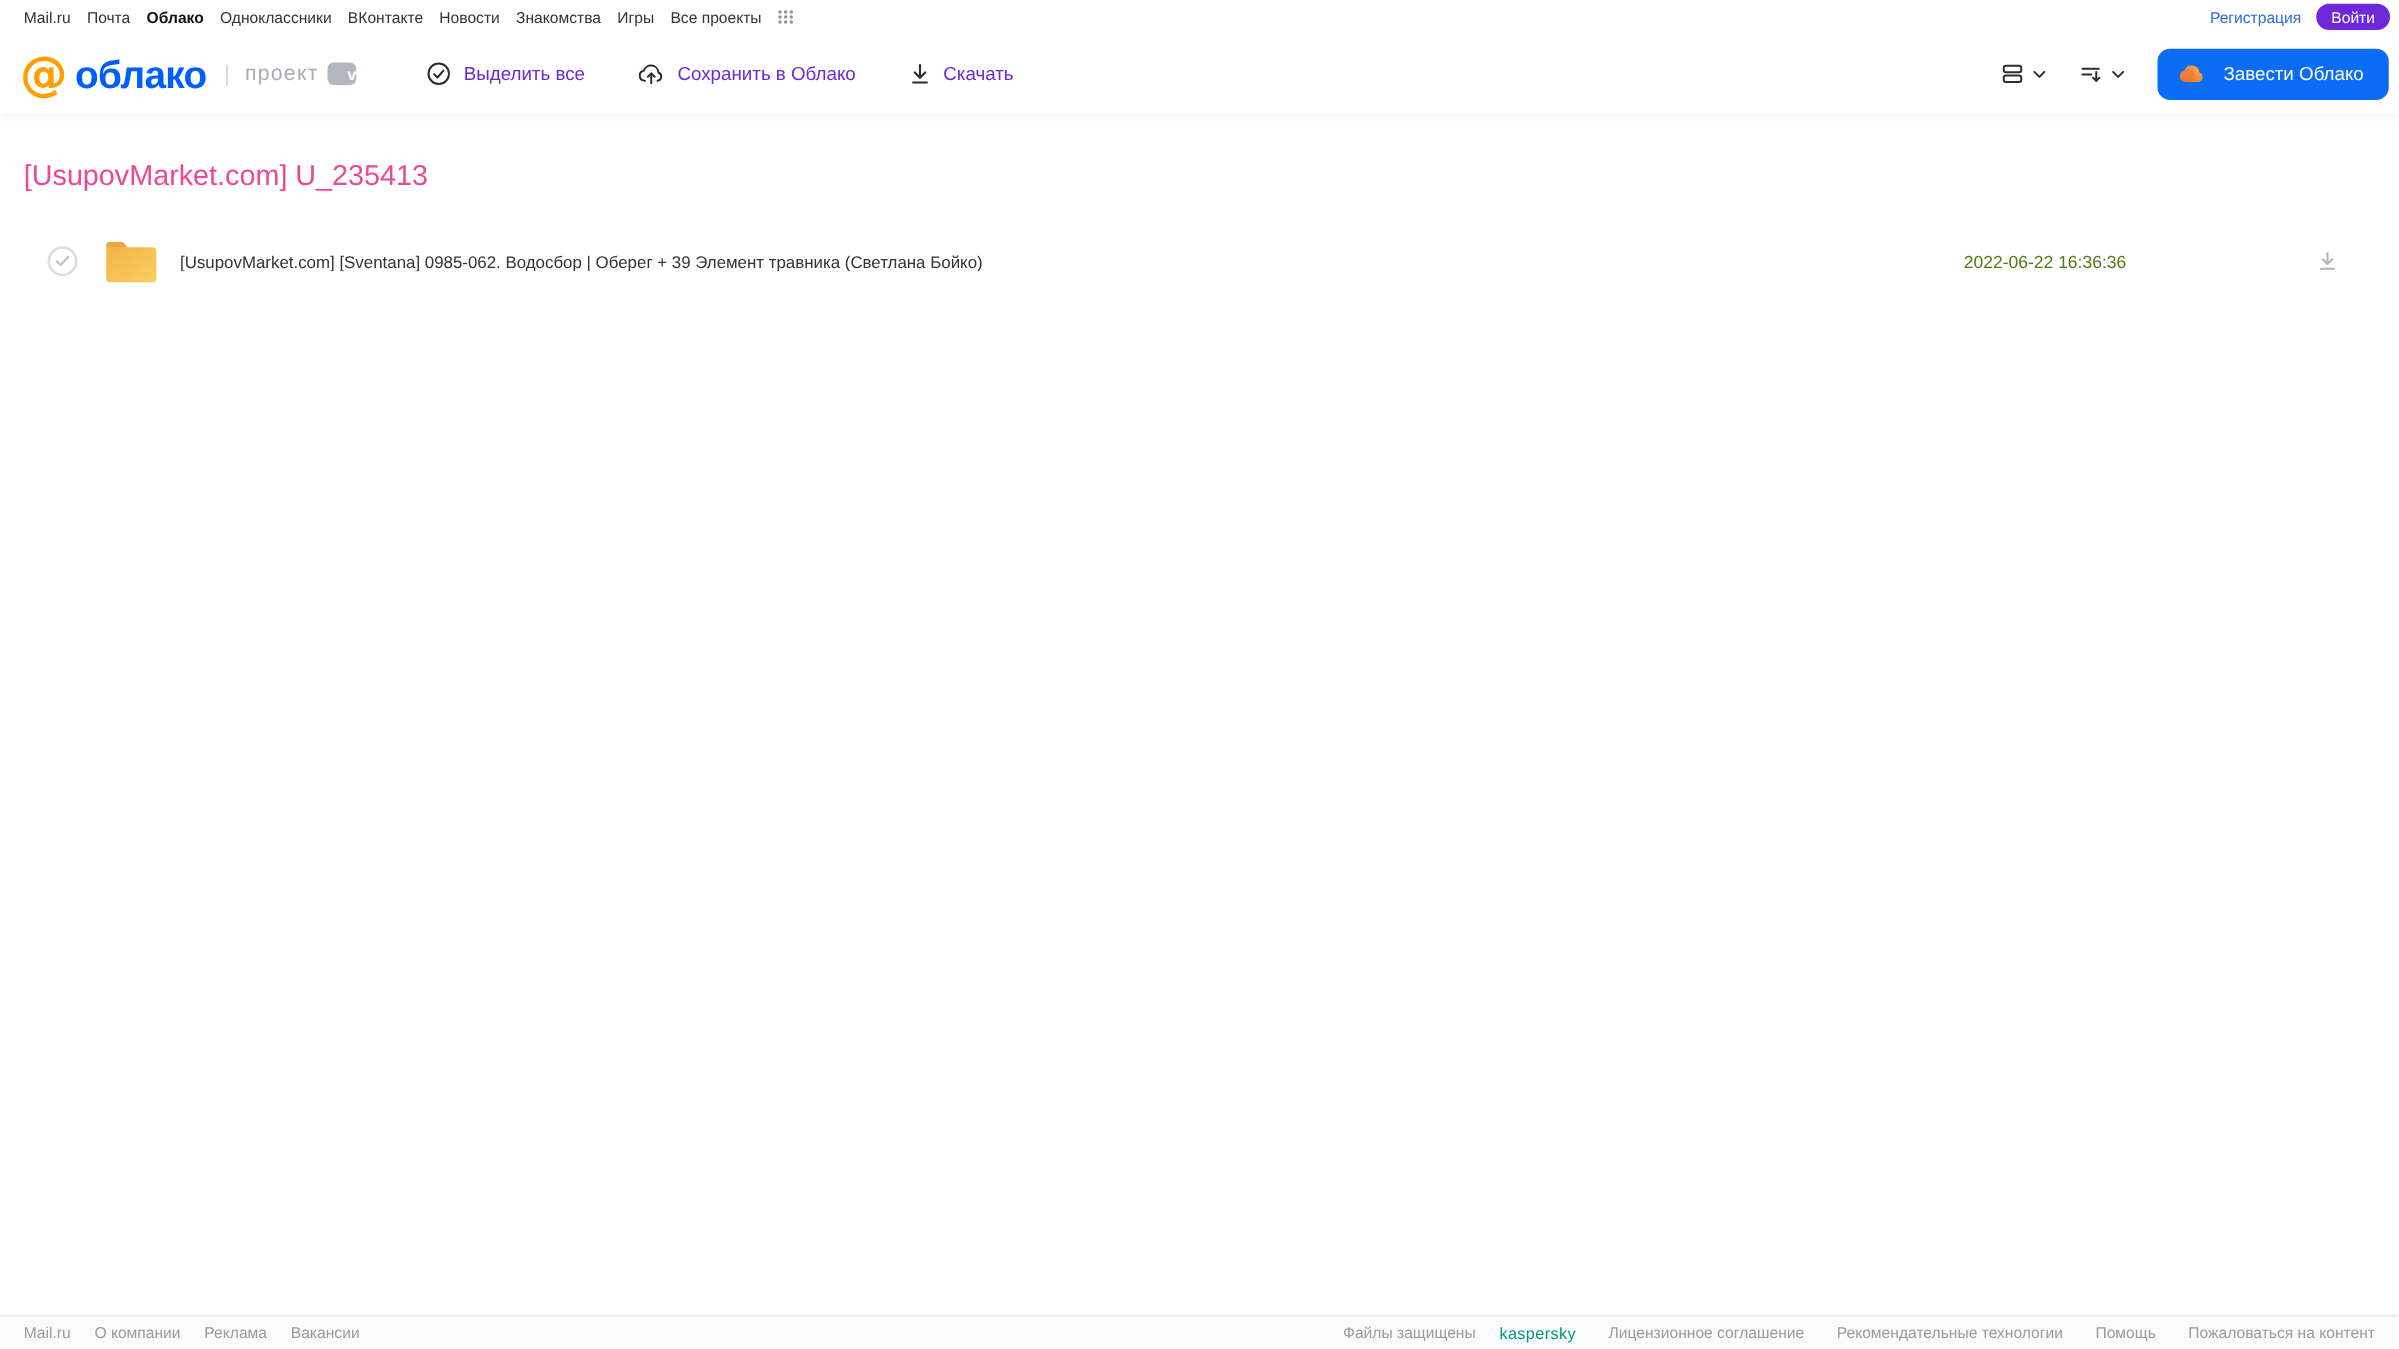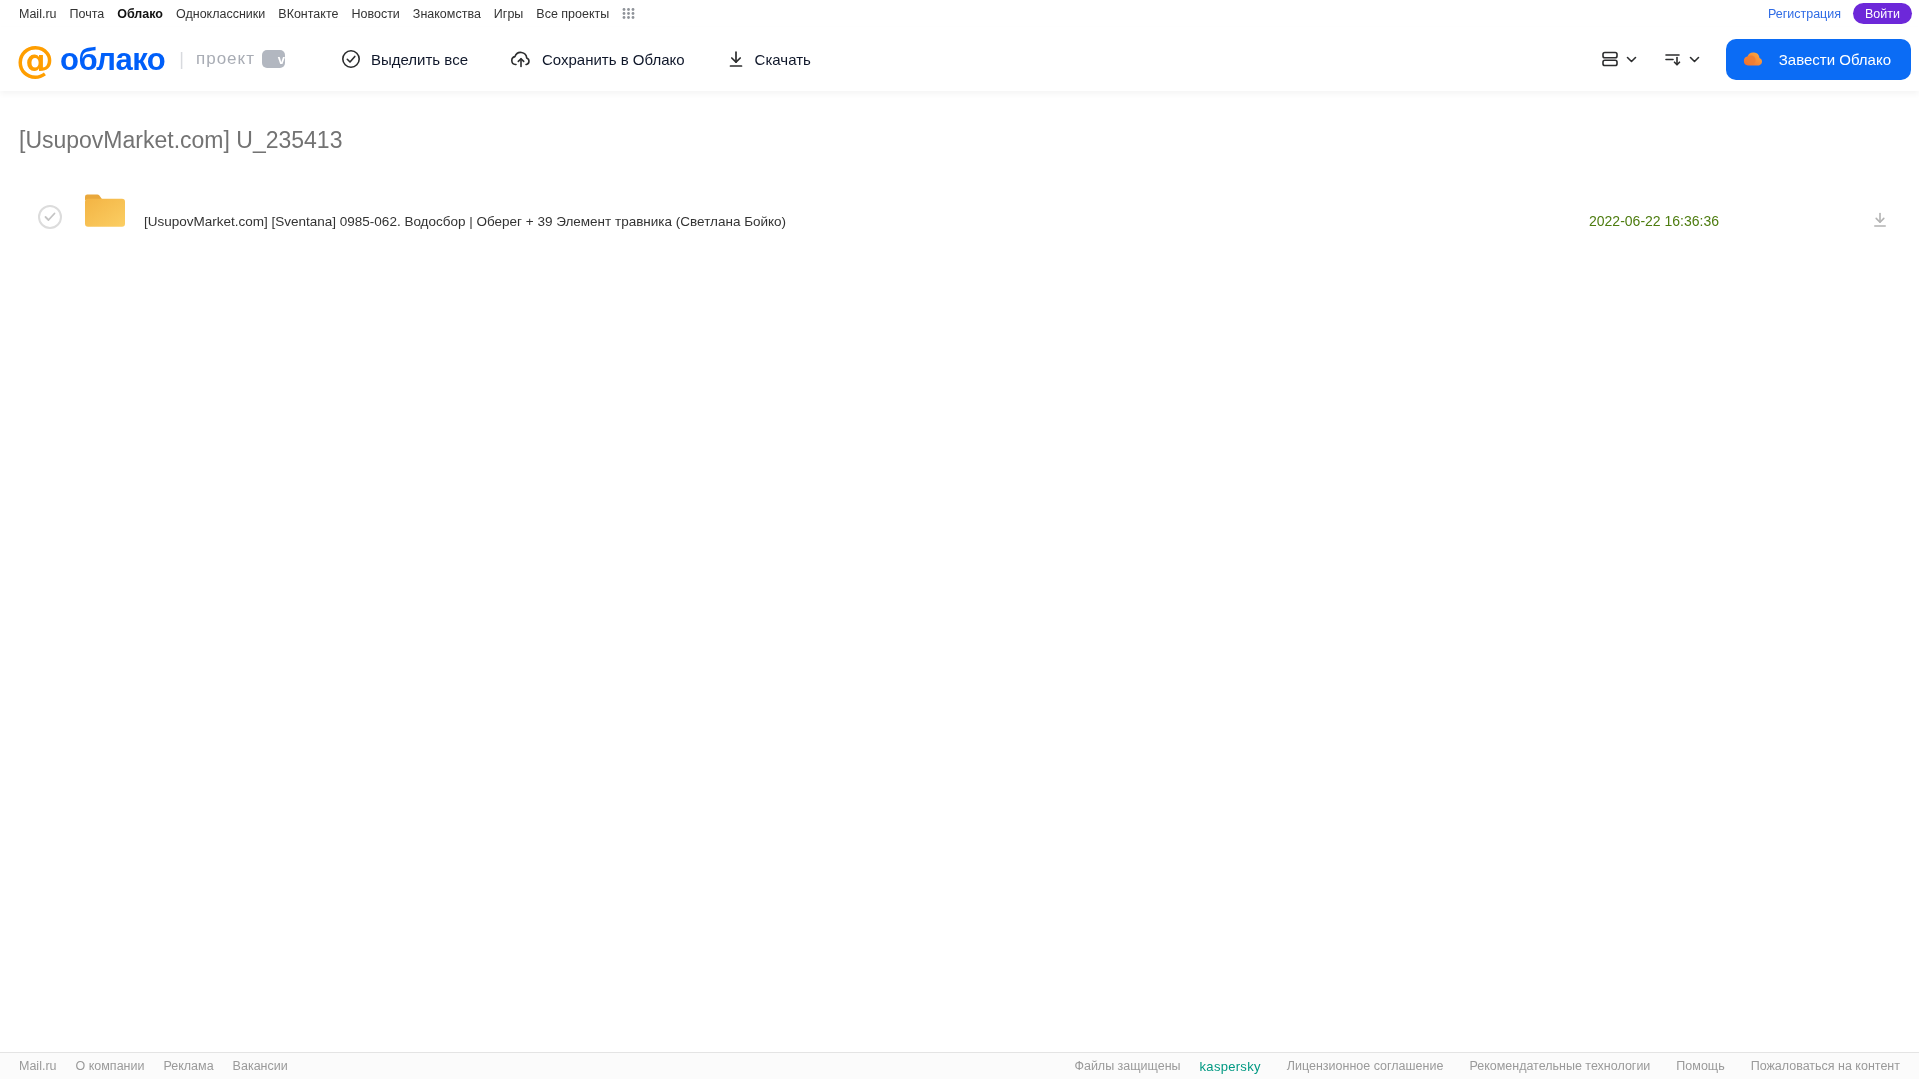--- a/index.html
+++ b/index.html
@@ -58,48 +58,48 @@
     width:18px; height:18px; margin-left:7px;
     background:#b2b7c0; border-radius:5px;
     color:#fff; font-size:13px; font-weight:bold;
     display:flex; align-items:center; justify-content:center;padding-left:23px;
   }
 
   .toolbar { display:flex; align-items:center; margin-left:56px; gap:42px; }
   .tool-btn {
     display:flex; align-items:center; gap:10px;
     background:none; border:none; font-family:inherit;
-    font-size:15px; color:#0f172a; cursor:pointer; padding:0;
+    font-size:15px; color:#6d28d9; cursor:pointer; padding:0;
   }
 
   .header-right { margin-left:auto; display:flex; align-items:center; }
   .view-ctrl {
     display:flex; align-items:center; gap:6px;
     background:none; border:none; cursor:pointer; padding:0;
     margin-right:26px;
   }
   .get-cloud-btn {
     background:#0b6cf5; color:#fff; border:none;
     border-radius:10px; height:41px; padding:0 20px 0 16px;
     font-size:15px; font-family:inherit; cursor:pointer;
     display:flex; align-items:center; gap:13px;
   }
 
   
   .main { padding:0 0 0 0; }
   .page-title {
     margin:36px 0 0 19px;
-    font-size:23px; font-weight:400; color:#737373;
+    font-size:23px; font-weight:400; color:#ec4899;
   }
 
   .file-row {
     margin-top:35px;
     height:40px;
-    display:flex; align-items:flex-end;
-    padding-left:38px; padding-right:30px;
+    display:flex; align-items:center;
+    padding-left:38px; padding-right:48px;
     cursor:pointer;
   }
   .row-check {
     width:24px; height:24px; border-radius:50%;
     border:2px solid #dcdcdc;
     display:flex; align-items:center; justify-content:center;
     flex-shrink:0; cursor:pointer; background:#fff;
   }
   .row-folder { margin-left:20px; flex-shrink:0; display:flex; }
   .row-name {

